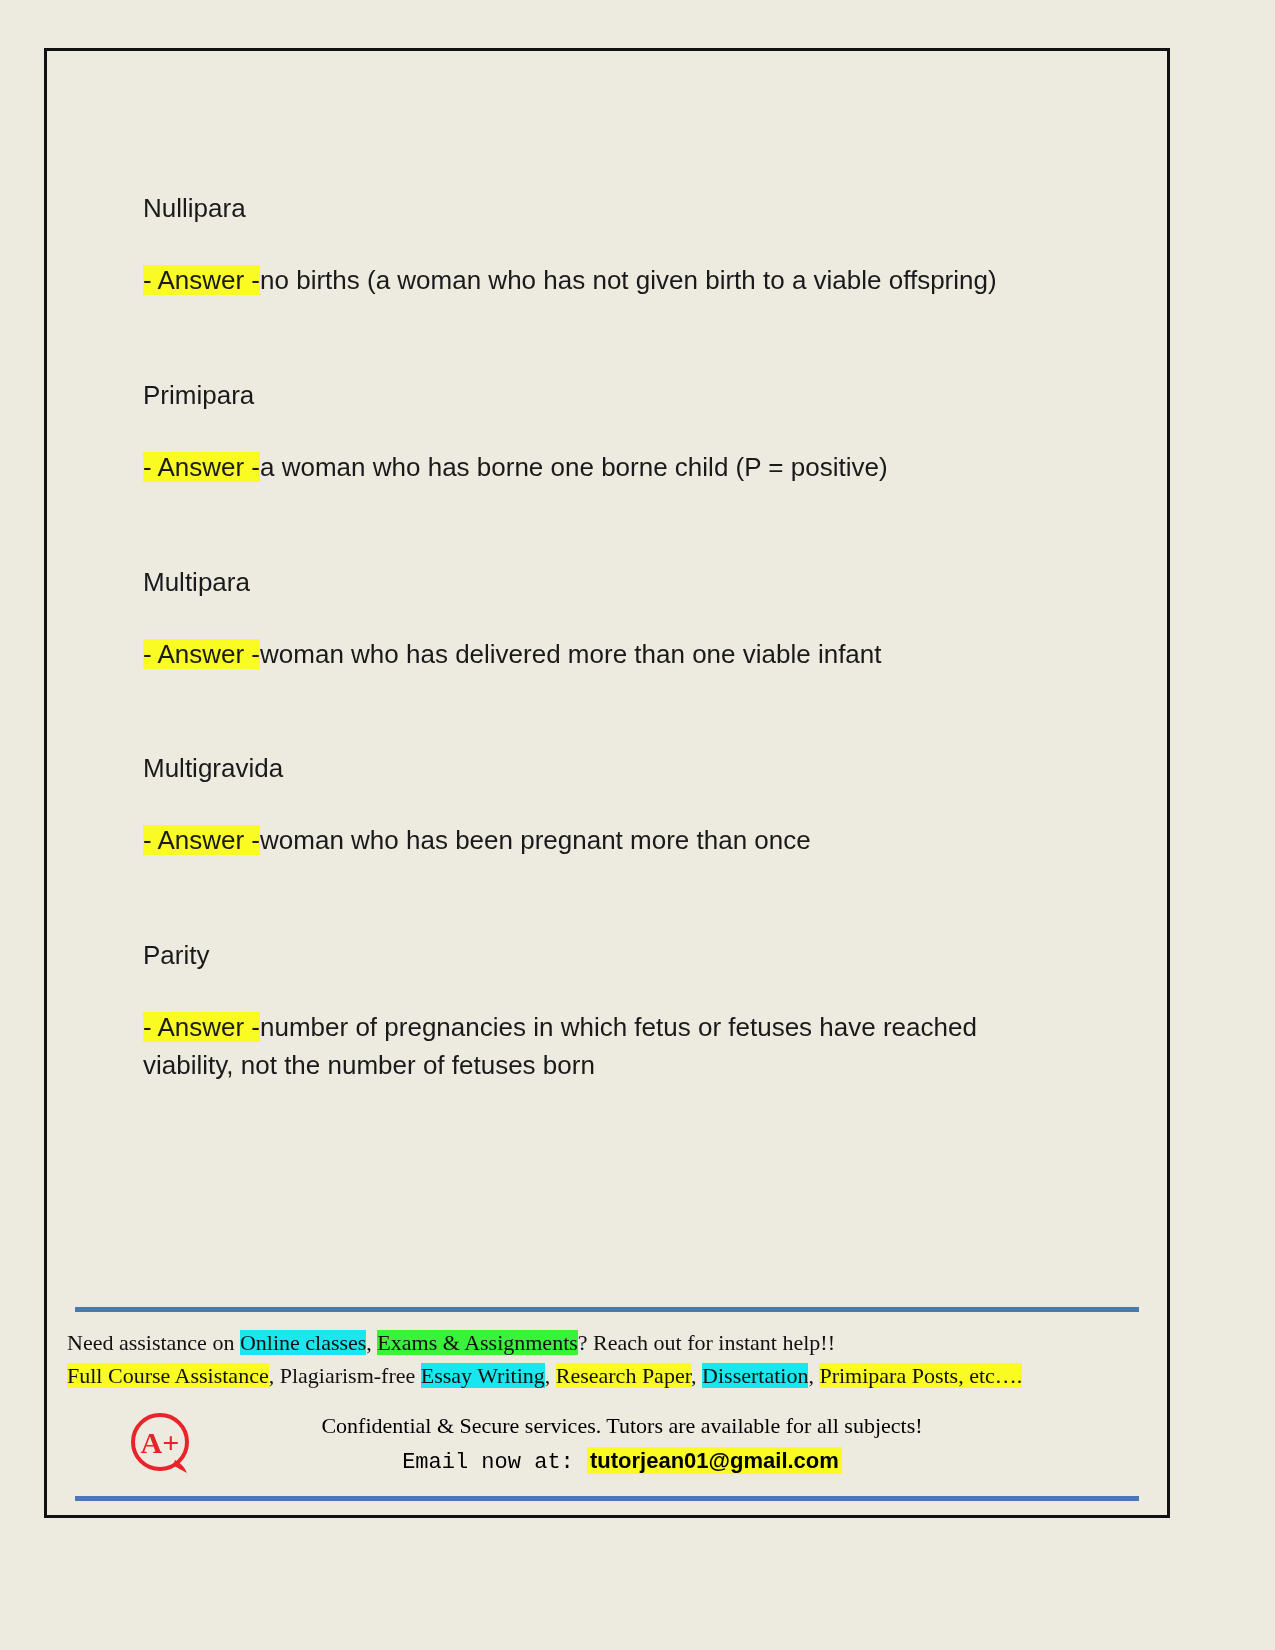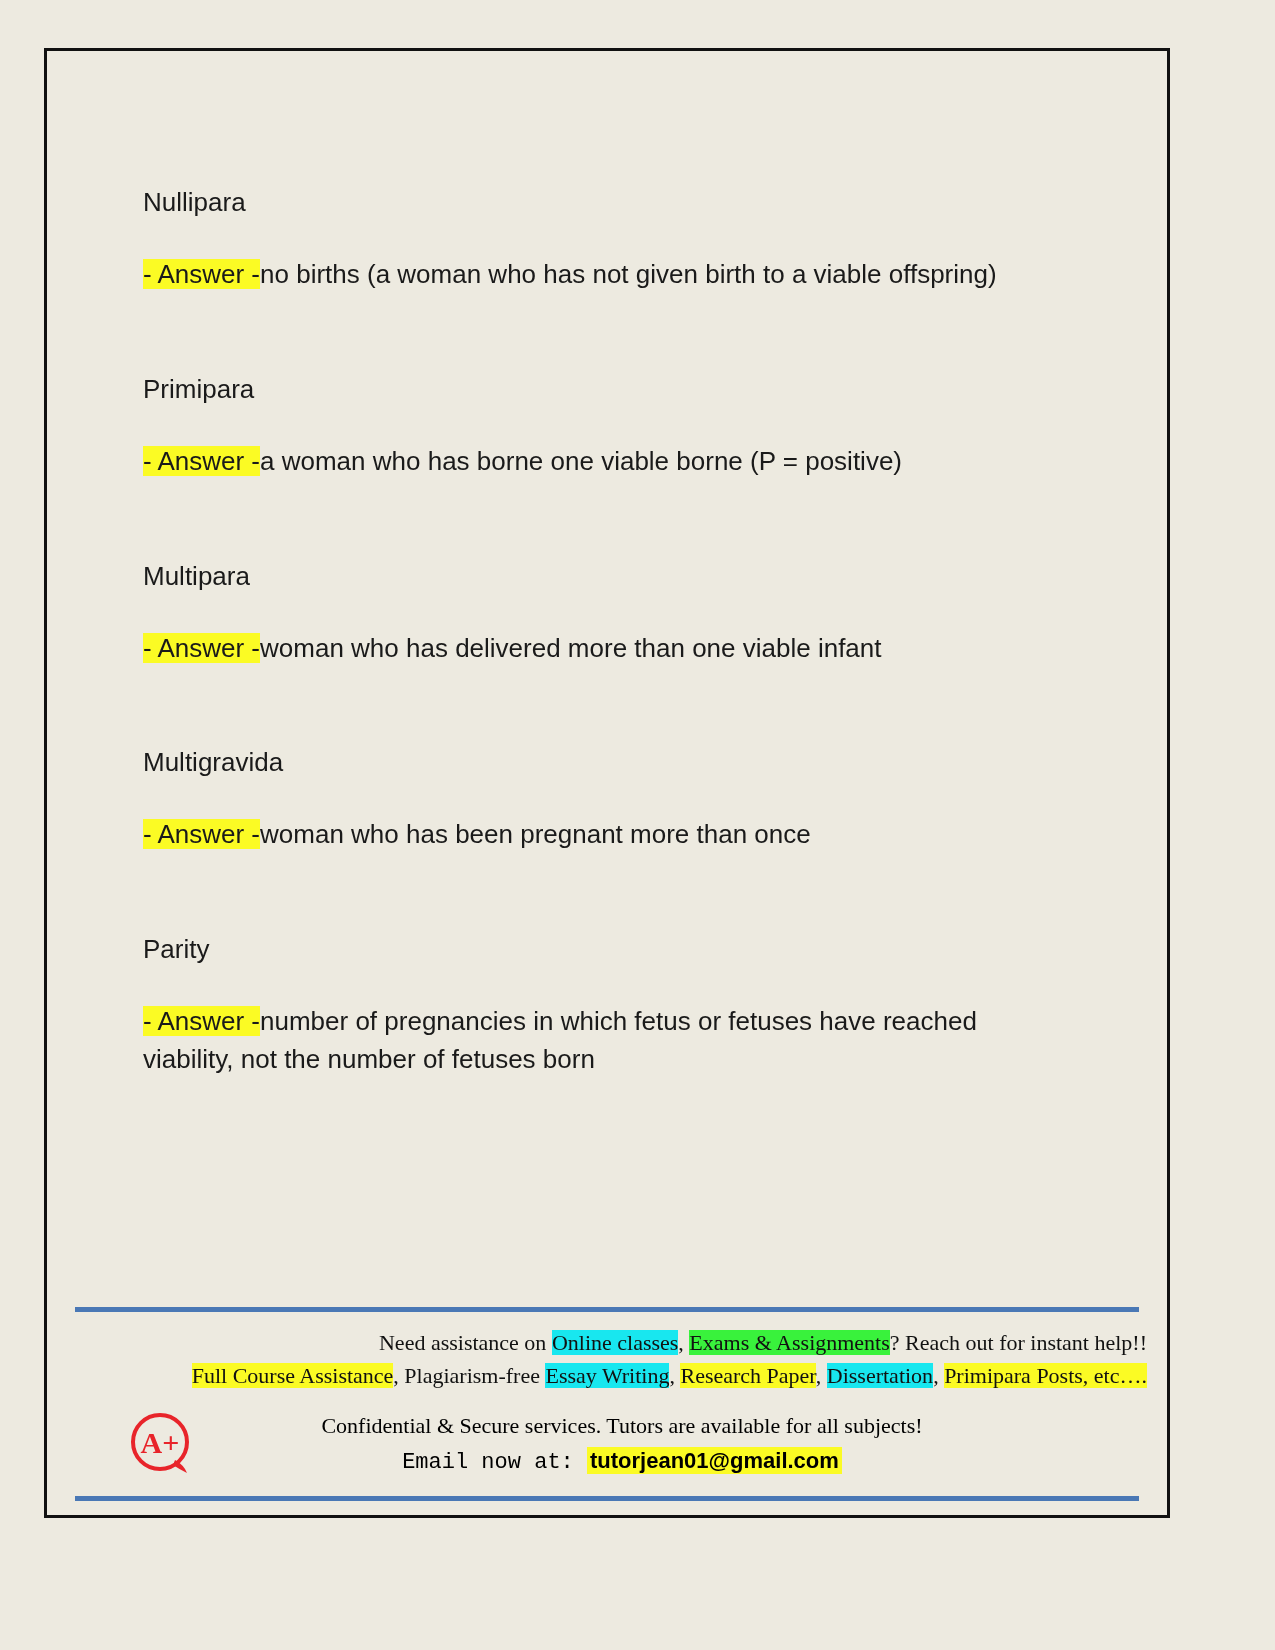--- a/index.html
+++ b/index.html
@@ -20,21 +20,21 @@
     top: 48px;
     width: 1126px;
     height: 1470px;
     border: 3px solid #111111;
     background: #edeae0;
     box-sizing: border-box;
   }
   .content {
     position: absolute;
     left: 96px;
-    top: 134px;
+    top: 140px;
     width: 920px;
   }
   .term {
     font-size: 26px;
     color: #1a1a1a;
     margin: 0 0 0 0;
     line-height: 1.35;
   }
   .answer-line {
     font-size: 26px;
@@ -63,21 +63,21 @@
   .rule {
     height: 5px;
     background: #4a78b5;
     margin: 0 8px;
   }
   .rule-top { margin-bottom: 14px; }
   .rule-bottom { margin-top: 16px; }
   .footer-inner {
     font-family: "Liberation Serif", serif;
     color: #111;
-    text-align: right;
+    text-align: left;
   }
   .f-line1 {
     font-size: 22px;
     line-height: 1.5;
   }
   .f-line2 {
     font-size: 22px;
     line-height: 1.5;
   }
   .hl-cyan { background: #18e7ef; }
@@ -122,21 +122,21 @@
 
   <div class="content">
 
     <div class="qa-block">
       <p class="term">Nullipara</p>
       <p class="answer-line"><span class="hl-yellow">- Answer -</span><span>no births (a woman who has not given birth to a viable offspring)</span></p>
     </div>
 
     <div class="qa-block">
       <p class="term">Primipara</p>
-      <p class="answer-line"><span class="hl-yellow">- Answer -</span><span>a woman who has borne one viable borne (P = positive)</span></p>
+      <p class="answer-line"><span class="hl-yellow">- Answer -</span><span>a woman who has borne one borne child (P = positive)</span></p>
     </div>
 
     <div class="qa-block">
       <p class="term">Multipara</p>
       <p class="answer-line"><span class="hl-yellow">- Answer -</span><span>woman who has delivered more than one viable infant</span></p>
     </div>
 
     <div class="qa-block">
       <p class="term">Multigravida</p>
       <p class="answer-line"><span class="hl-yellow">- Answer -</span><span>woman who has been pregnant more than once</span></p>

